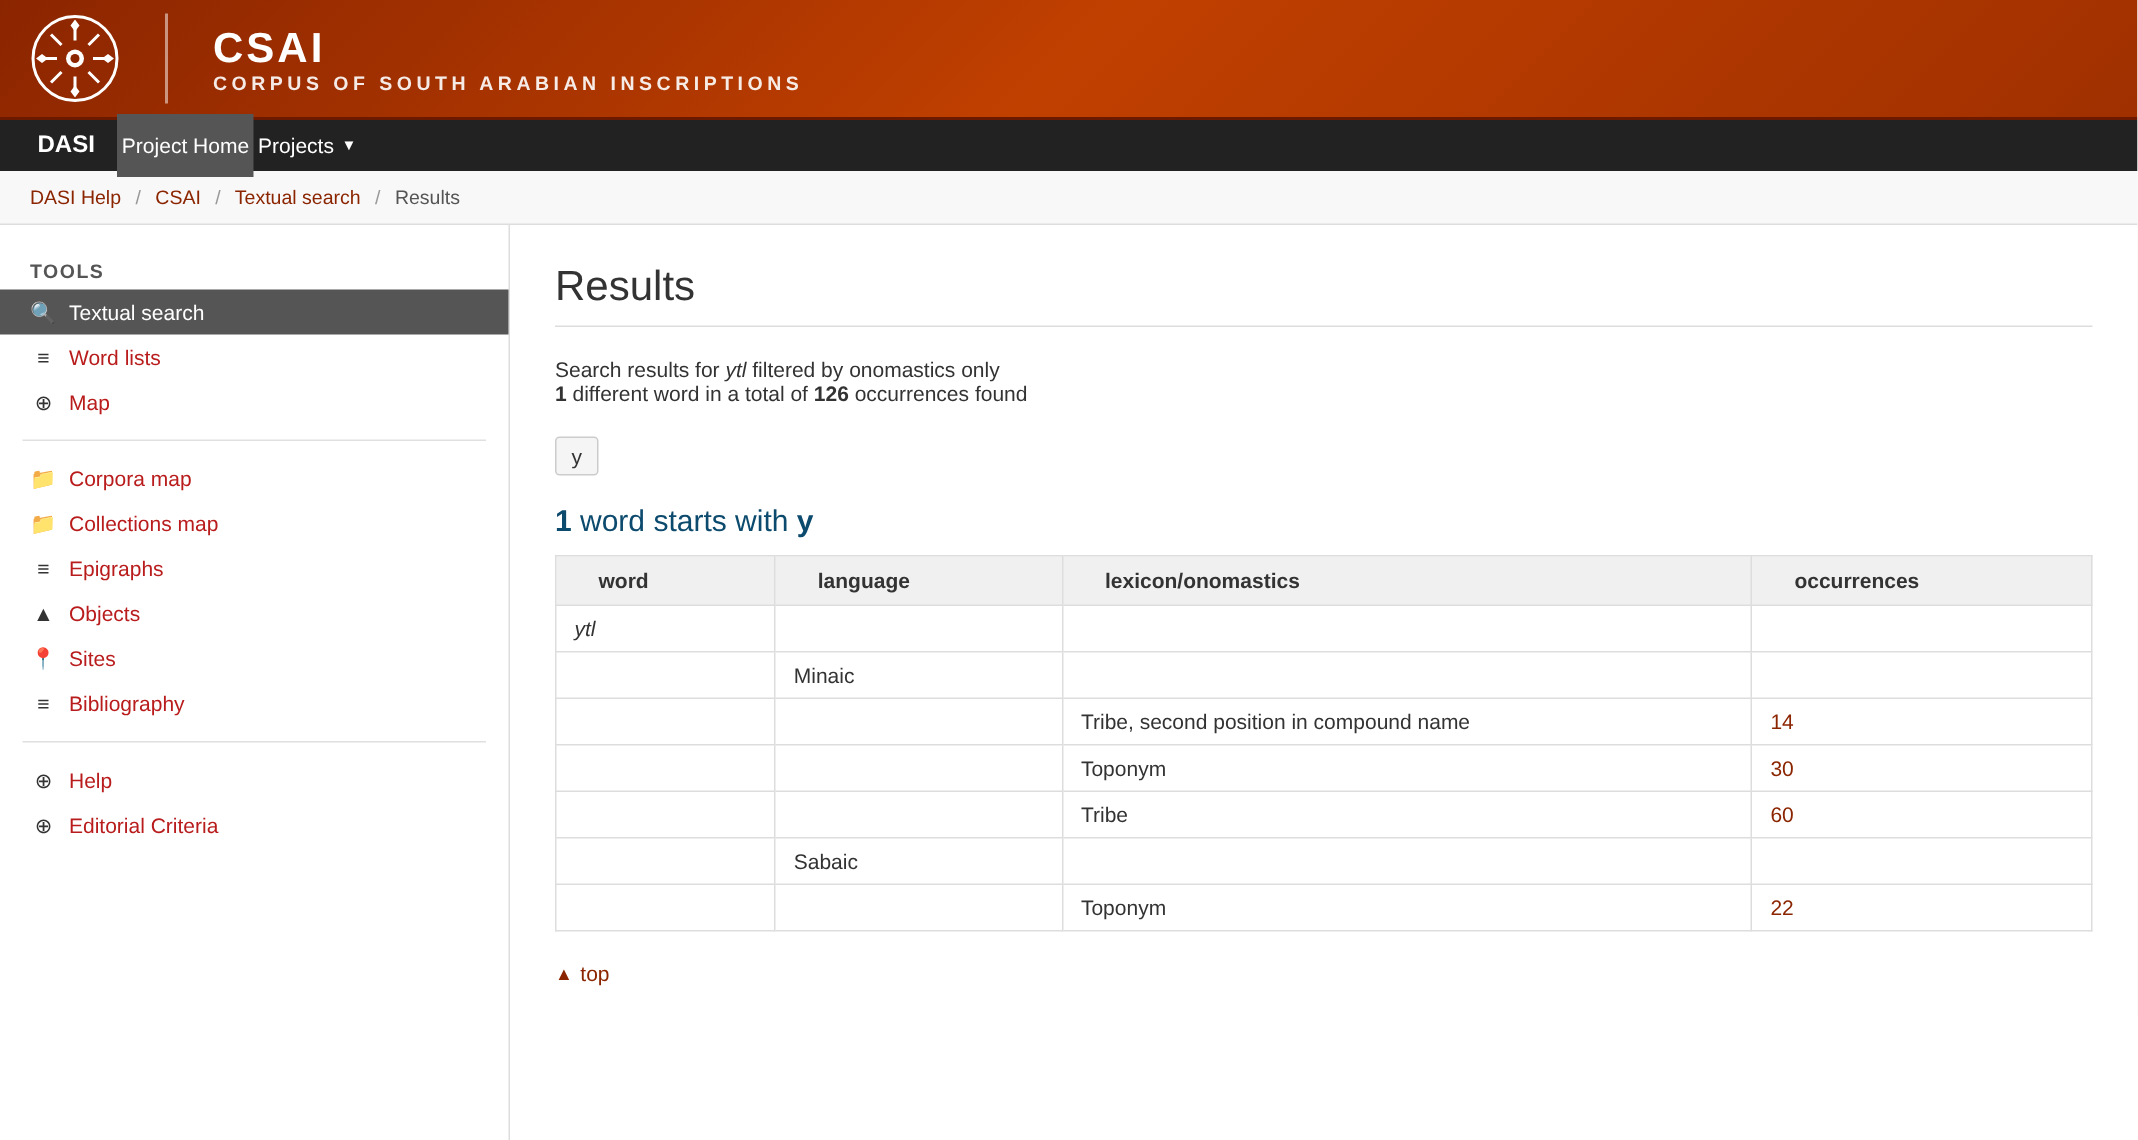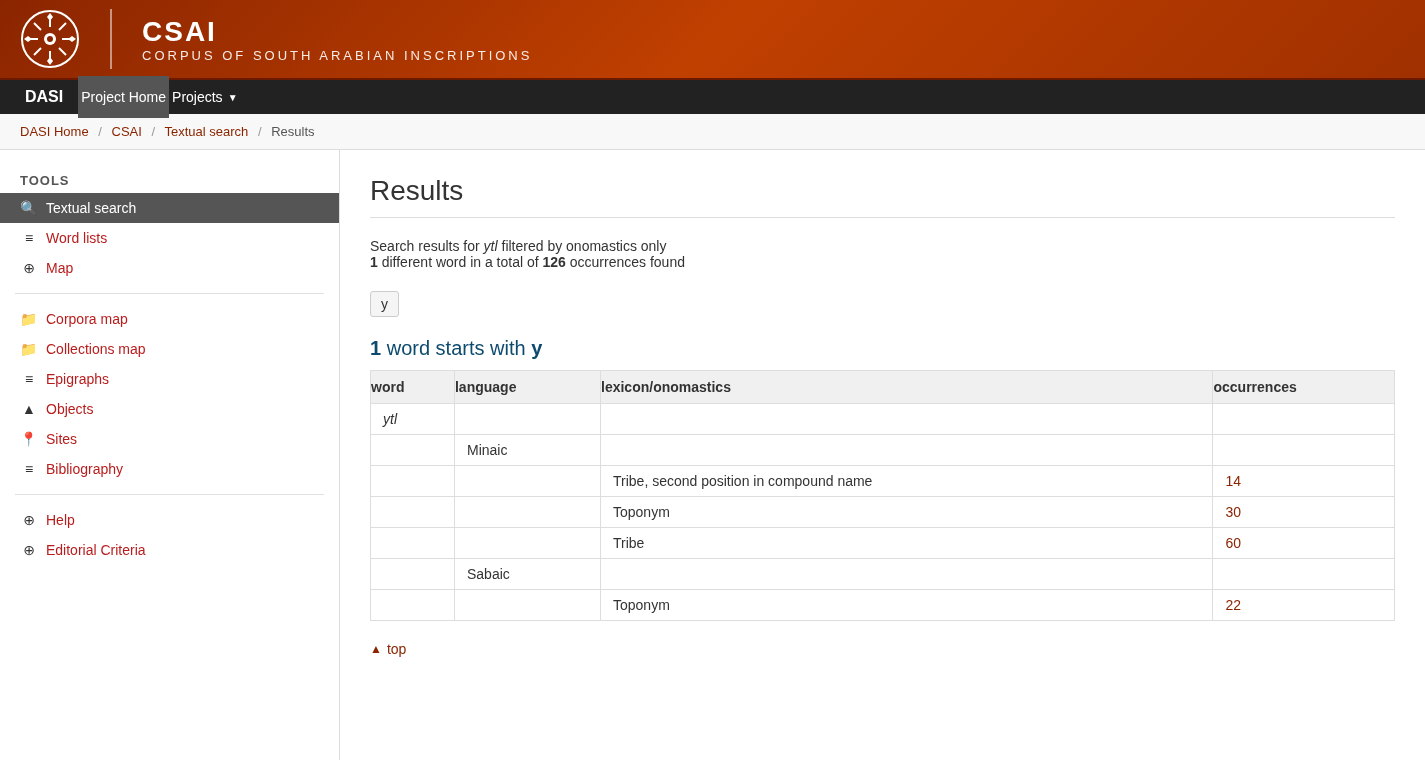--- a/index.html
+++ b/index.html
@@ -38,20 +38,21 @@
     .header-title-main {
       font-size: 28px;
       font-weight: bold;
       letter-spacing: 2px;
     }
     .header-title-sub {
       font-size: 13px;
       letter-spacing: 3px;
       text-transform: uppercase;
       opacity: 0.9;
+      font-weight: bold;
     }
 
     
     .navbar {
       background: #222;
       height: 34px;
       display: flex;
       align-items: center;
       padding: 0 10px;
     }
@@ -189,21 +190,21 @@
 
     
     .results-table {
       width: 100%;
       border-collapse: collapse;
       font-size: 14px;
     }
     .results-table th {
       background: #f0f0f0;
       border: 1px solid #ddd;
-      padding: 8px 0;
+      padding: 8px 28px;
       text-align: left;
       font-weight: bold;
       color: #333;
     }
     .results-table td {
       border: 1px solid #ddd;
       padding: 7px 12px;
       color: #333;
       vertical-align: top;
     }
@@ -267,21 +268,21 @@
   <div class="navbar-item active">
     <span>Project Home</span>
   </div>
   <div class="navbar-item">
     <span>Projects</span>
     <span class="caret">▼</span>
   </div>
 </div>
 
 <div class="breadcrumb">
-  <a href="#">DASI Home</a>
+  <a href="#">DASI Help</a>
   <span class="sep">/</span>
   <a href="#">CSAI</a>
   <span class="sep">/</span>
   <a href="#">Textual search</a>
   <span class="sep">/</span>
   <span class="current">Results</span>
 </div>
 
 <div class="main-layout">
 

